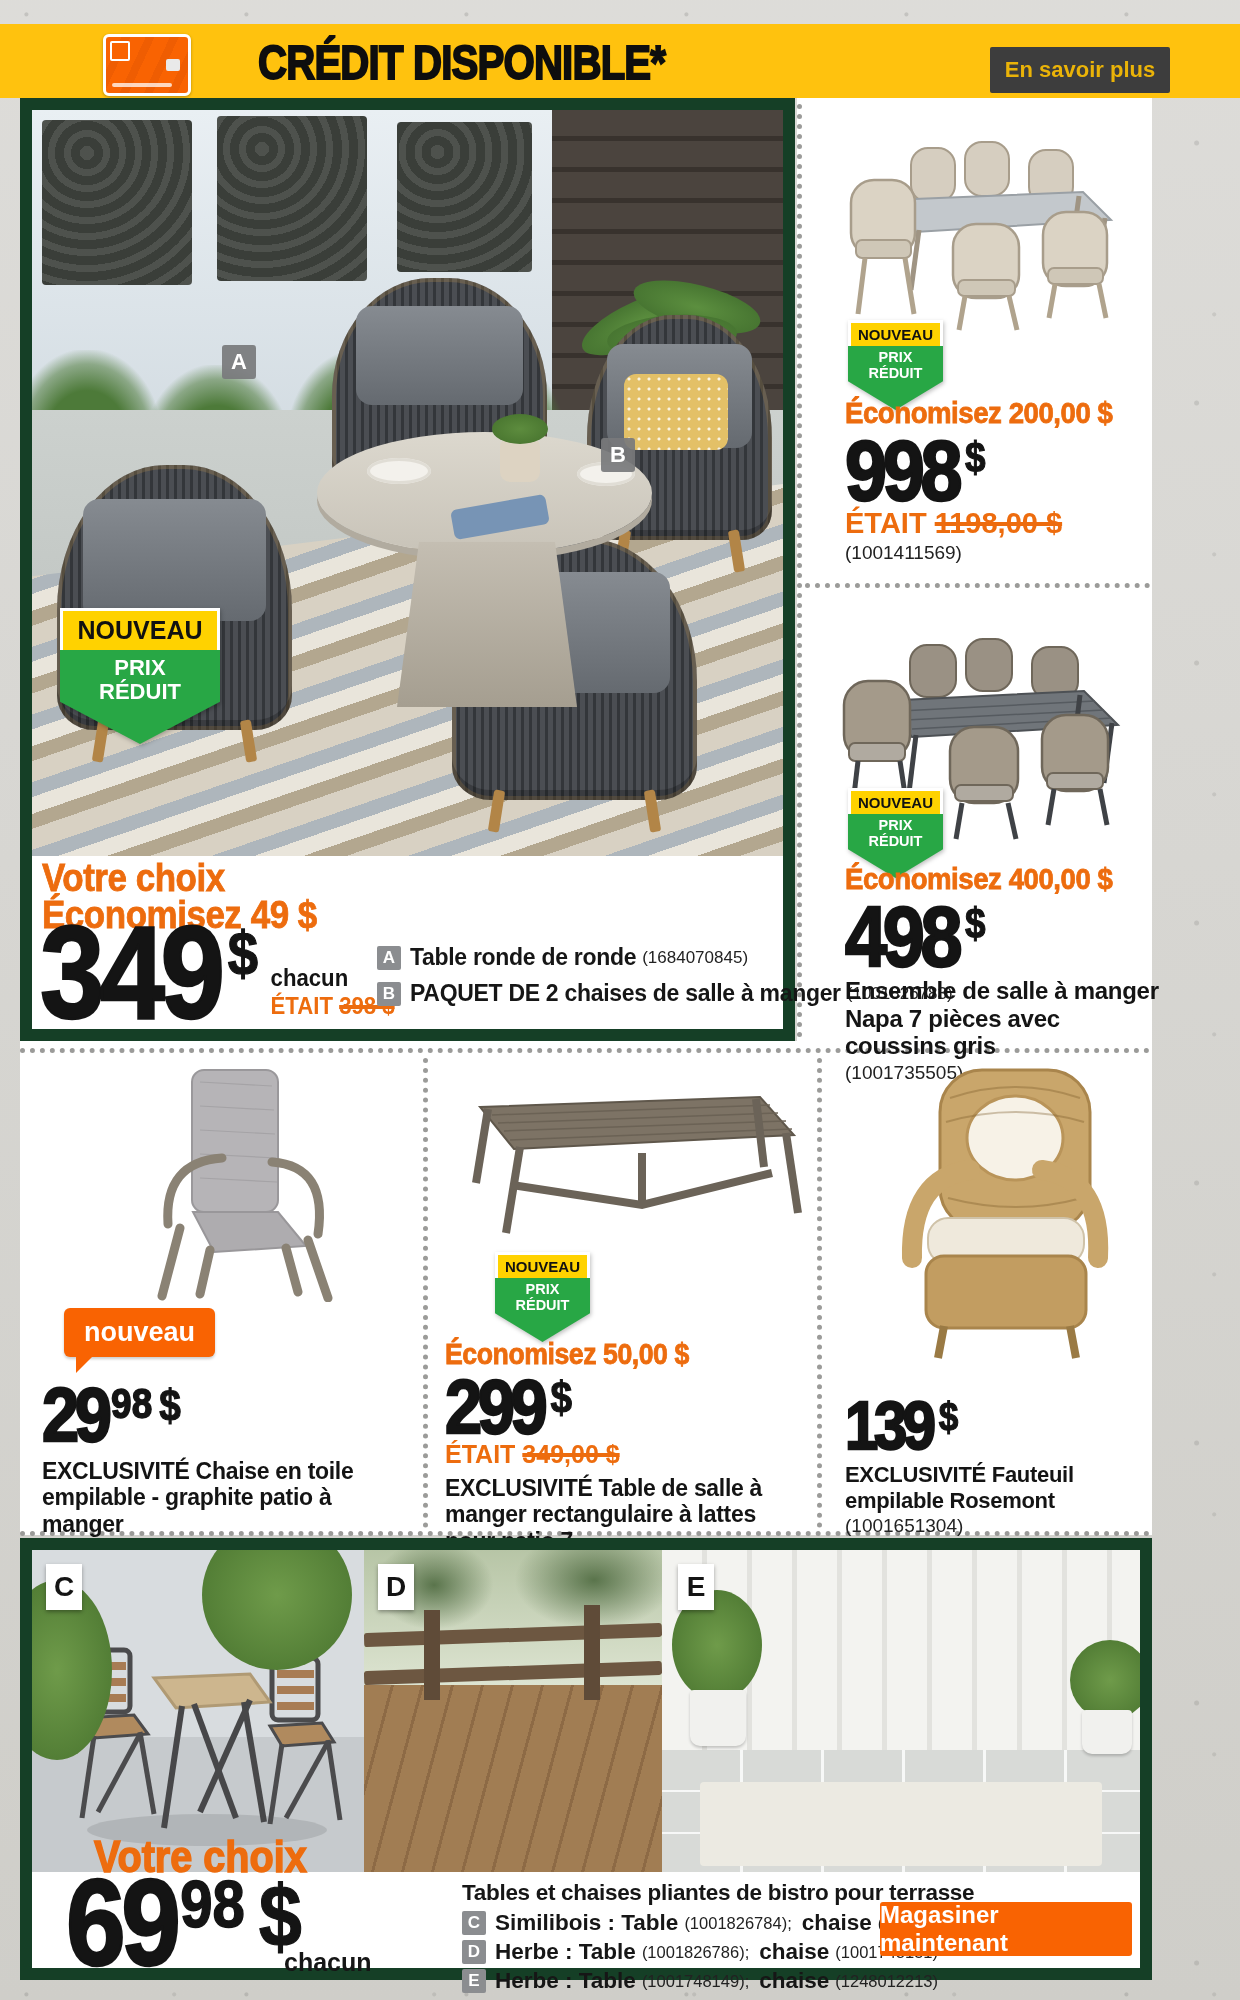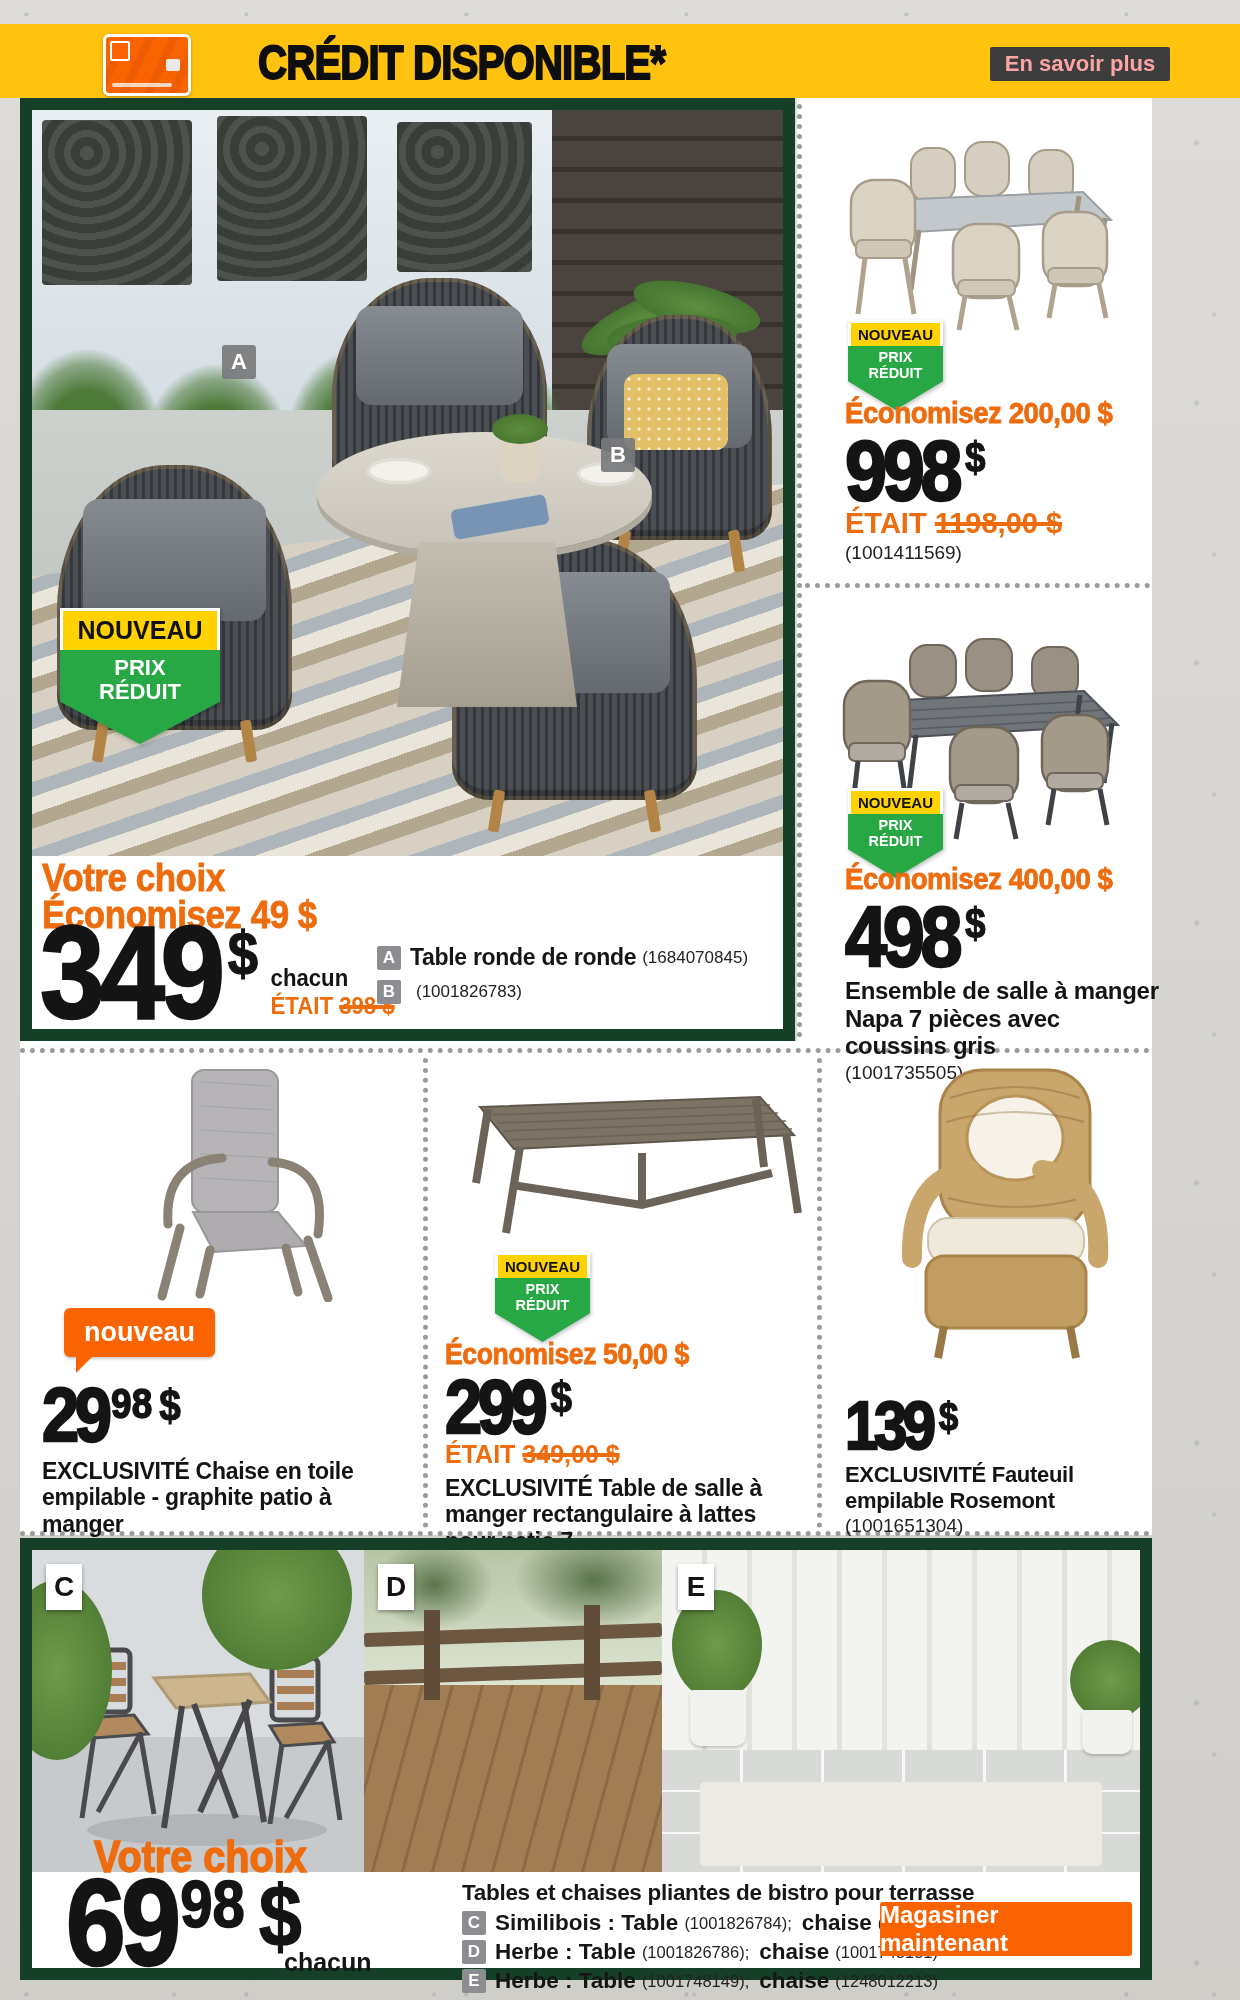--- a/index.html
+++ b/index.html
@@ -19,21 +19,21 @@
   .credit-card{position:absolute;left:103px;top:10px;width:82px;height:56px;border-radius:6px;
     background:repeating-linear-gradient(115deg,#f96302 0 14px,#ef5d02 14px 22px);
     border:3px solid #fff;box-shadow:0 1px 3px rgba(0,0,0,.3);}
   .credit-card .hd-logo{position:absolute;left:4px;top:4px;width:16px;height:16px;background:#f96302;
     border:2px solid #fff;border-radius:2px;}
   .credit-card .cc-chip{position:absolute;right:8px;top:22px;width:14px;height:12px;background:#e9e9e9;border-radius:2px;}
   .credit-card .cc-num{position:absolute;left:6px;bottom:6px;width:60px;height:4px;background:rgba(255,255,255,.75);border-radius:2px;}
   .banner-title{position:absolute;left:258px;top:10px;font-size:49px;font-weight:900;color:#0e0e0e;
     letter-spacing:-1px;transform:scaleX(.82);transform-origin:left center;white-space:nowrap;
     -webkit-text-stroke:2px #0e0e0e;}
-  .banner-cta{position:absolute;left:990px;top:23px;width:180px;height:34px;background:#3d3d3d;color:#fca5a5;
+  .banner-cta{position:absolute;left:990px;top:23px;width:180px;height:46px;background:#3d3d3d;color:#eab308;
     font-size:22px;font-weight:700;display:flex;align-items:center;justify-content:center;border-radius:2px;cursor:pointer;}
   
   .right-col-bg{position:absolute;left:797px;top:98px;width:355px;height:943px;background:#fff;}
   .middle-band-bg{position:absolute;left:20px;top:1041px;width:1132px;height:494px;background:#fff;}
   
   .dot-h{position:absolute;height:0;border-top:5px dotted #9b9b99;}
   .dot-v{position:absolute;width:0;border-left:5px dotted #9b9b99;}
   
   .hero-panel{position:absolute;left:20px;top:98px;width:775px;height:943px;background:#fff;
     border:12px solid #153f26;box-sizing:border-box;}
@@ -244,20 +244,21 @@
         </span>
       </div>
       <div class="hero-items">
         <div class="row">
           <span class="chip">A</span>
           <span class="name">Table ronde de ronde</span>
           <span class="sku">(1684070845)</span>
         </div>
         <div class="row">
           <span class="chip">B</span>
+          <span class="name">PAQUET DE 2 chaises de salle à manger</span>
           <span class="sku">(1001826783)</span>
         </div>
       </div>
     </div>
   </div>
 
   <div class="dot-v" style="left:797px;top:104px;height:934px;"></div>
   <div class="dot-h" style="left:805px;top:583px;width:345px;"></div>
   <div class="dot-h" style="left:20px;top:1048px;width:1130px;"></div>
   <div class="dot-v" style="left:423px;top:1058px;height:470px;"></div>

